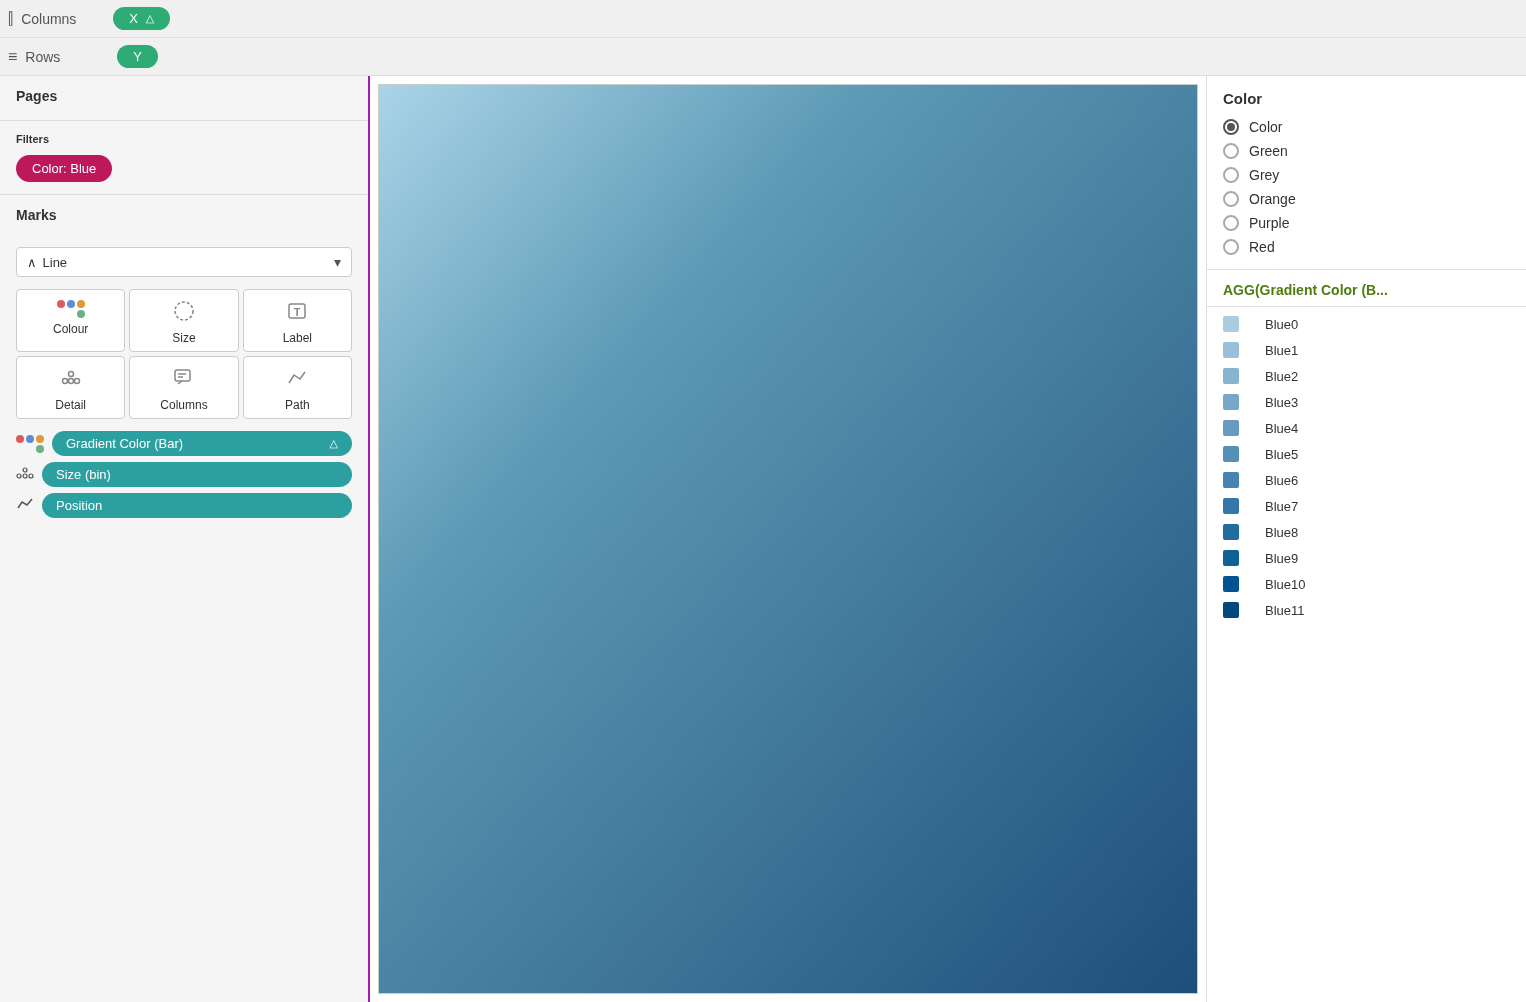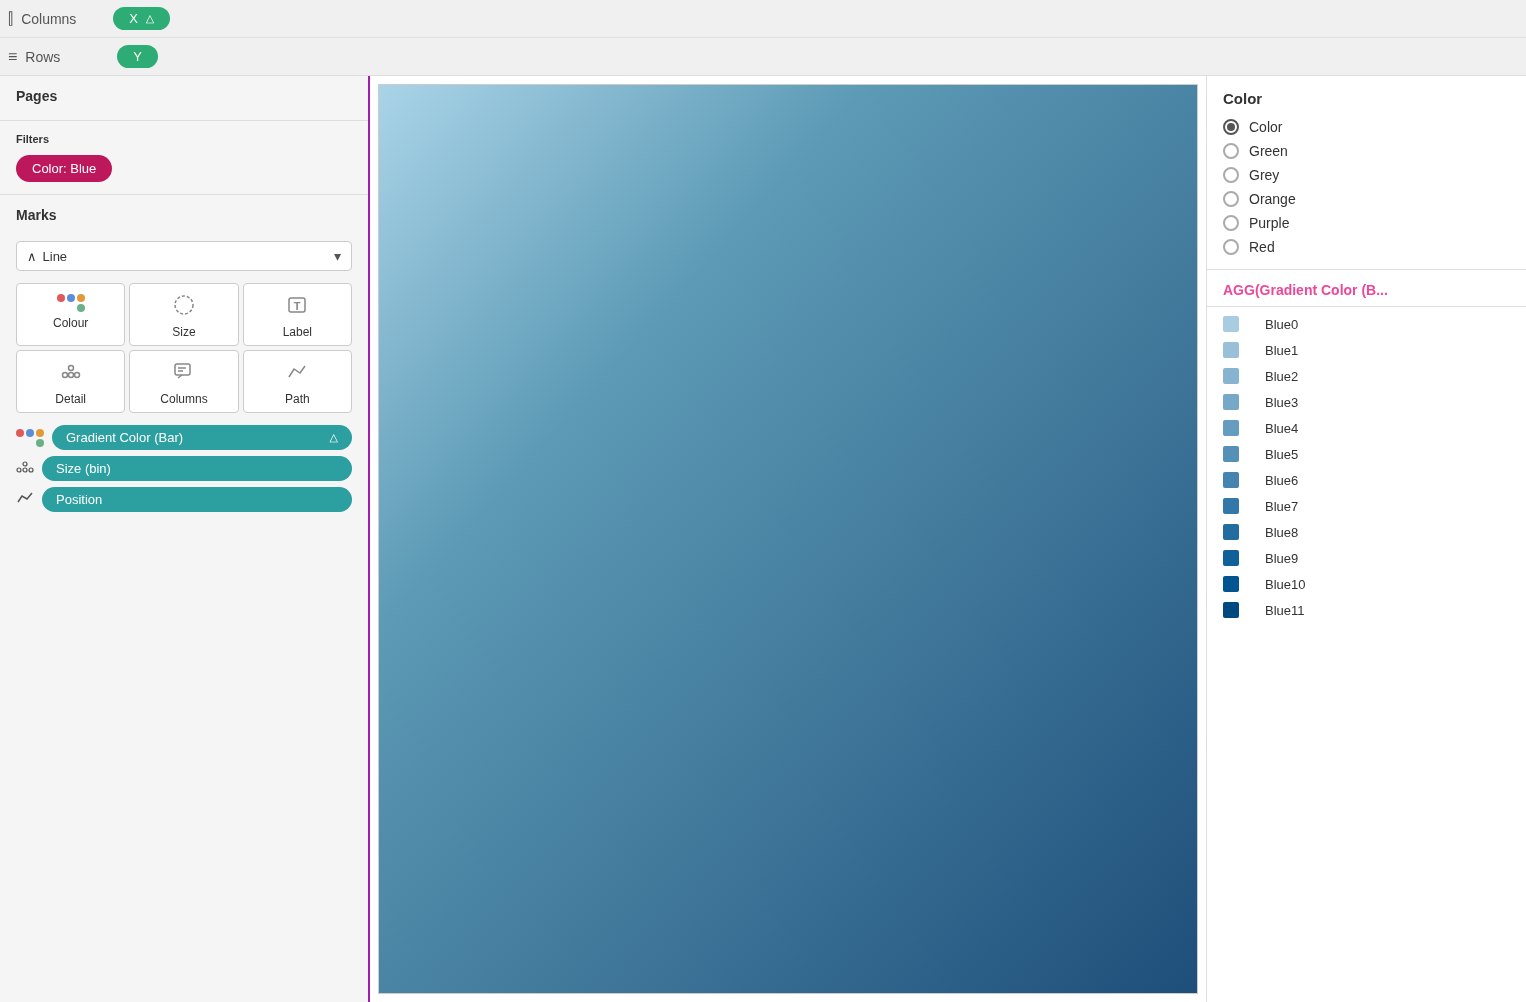--- a/index.html
+++ b/index.html
@@ -15,21 +15,21 @@
     .left-panel { width: 370px; background: #f5f5f5; border-right: 2px solid #a21caf; display: flex; flex-direction: column; overflow: hidden; }
 
     .pages-section { padding: 12px 16px; border-bottom: 1px solid #ddd; background: #f5f5f5; }
     .pages-section h3 { font-size: 14px; font-weight: 600; color: #333; margin-bottom: 4px; }
 
     .filters-section { padding: 12px 16px; border-bottom: 1px solid #ddd; background: #f5f5f5; }
     .filters-section h3 { font-size: 11px; font-weight: 600; color: #333; margin-bottom: 10px; }
     .filter-pill { background: #be185d; color: white; border-radius: 20px; padding: 6px 16px; font-size: 13px; font-weight: 500; display: inline-block; }
 
     .marks-section { padding: 12px 16px; background: #f5f5f5; flex: 1; }
-    .marks-section h3 { font-size: 14px; font-weight: 600; color: #333; margin-bottom: 18px; }
+    .marks-section h3 { font-size: 14px; font-weight: 600; color: #333; margin-bottom: 24px; }
 
     .marks-type-row { display: flex; align-items: center; background: white; border: 1px solid #ccc; border-radius: 4px; padding: 6px 10px; margin-bottom: 12px; justify-content: space-between; }
     .marks-type-label { font-size: 13px; color: #333; display: flex; align-items: center; gap: 6px; }
     .dropdown-arrow { color: #555; }
 
     .marks-grid { display: grid; grid-template-columns: 1fr 1fr 1fr; gap: 4px; margin-bottom: 12px; }
     .mark-card { background: white; border: 1px solid #ccc; border-radius: 4px; display: flex; flex-direction: column; align-items: center; padding: 10px 4px 6px; cursor: pointer; }
     .mark-card-icon { font-size: 20px; margin-bottom: 4px; }
     .mark-card-label { font-size: 12px; color: #333; }
 
@@ -57,21 +57,21 @@
     .color-section h3 { font-size: 15px; font-weight: 600; color: #333; margin-bottom: 12px; }
 
     .radio-group { display: flex; flex-direction: column; gap: 8px; }
     .radio-item { display: flex; align-items: center; gap: 10px; cursor: pointer; }
     .radio-circle { width: 16px; height: 16px; border-radius: 50%; border: 2px solid #aaa; background: white; display: flex; align-items: center; justify-content: center; flex-shrink: 0; }
     .radio-circle.selected { border-color: #555; }
     .radio-circle.selected::after { content: ''; width: 8px; height: 8px; border-radius: 50%; background: #555; }
     .radio-label { font-size: 14px; color: #333; }
 
     .agg-section { flex: 1; overflow: hidden; display: flex; flex-direction: column; }
-    .agg-header { padding: 12px 16px 8px; font-size: 14px; font-weight: 600; color: #ec4899; border-bottom: 1px solid #e0e0e0; }
+    .agg-header { padding: 12px 16px 8px; font-size: 14px; font-weight: 600; color: #4d7c0f; border-bottom: 1px solid #e0e0e0; }
 
     .color-list { flex: 1; overflow-y: auto; padding: 4px 0; }
     .color-list-item { display: flex; align-items: center; gap: 26px; padding: 5px 16px; cursor: pointer; }
     .color-swatch { width: 16px; height: 16px; border-radius: 2px; flex-shrink: 0; }
     .color-item-label { font-size: 13px; color: #333; }
 
     .color-list::-webkit-scrollbar { width: 8px; }
     .color-list::-webkit-scrollbar-track { background: #f0f0f0; }
     .color-list::-webkit-scrollbar-thumb { background: #bbb; border-radius: 4px; }
 

